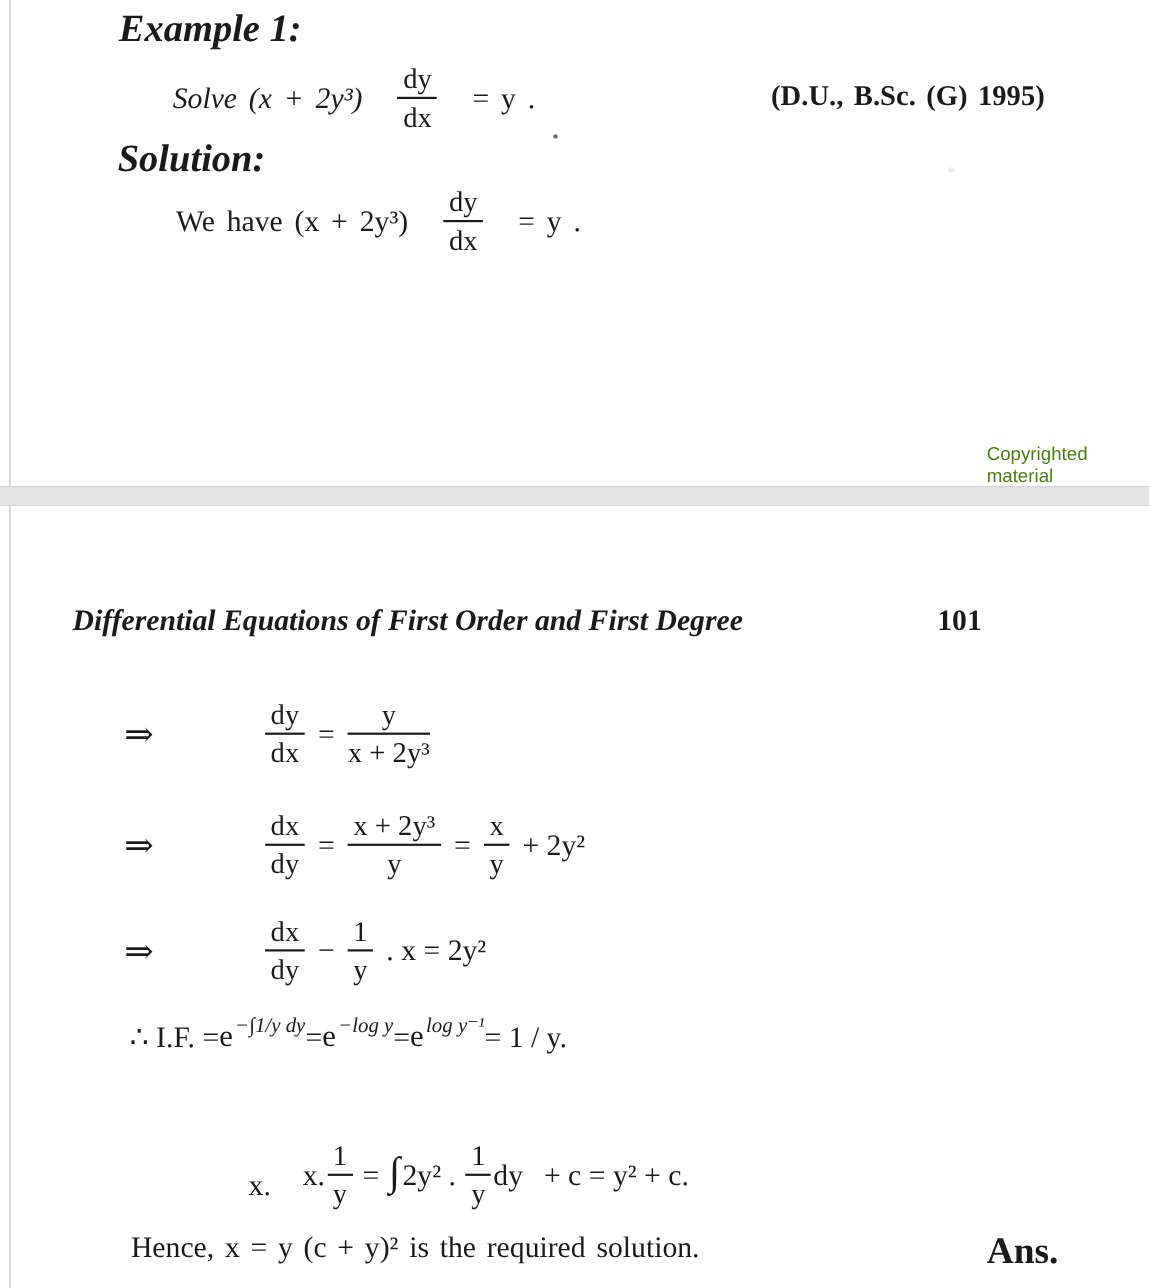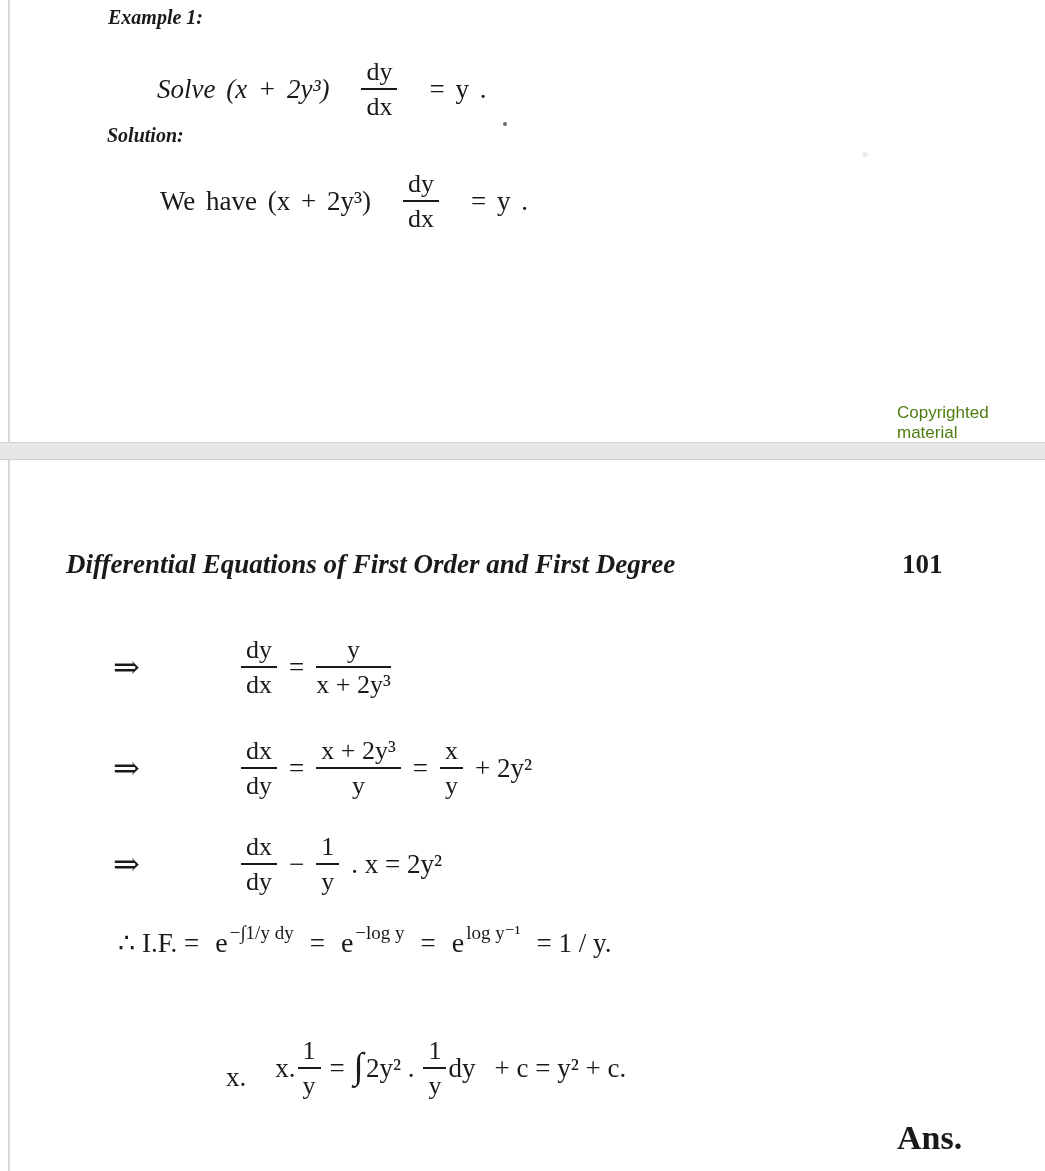--- a/index.html
+++ b/index.html
@@ -8,34 +8,34 @@
     position:relative; width:1045px; height:1171px;
     background:#ffffff; overflow:hidden;
     font-family:"Liberation Serif","DejaVu Serif",serif;
     color:#1a1a1a;
   }
   .vline { position:absolute; left:8px; top:0; width:2px; height:100%; background:#d9d9d9; }
   .band  { position:absolute; left:0; top:442px; width:100%; height:18px;
            background:#e7e7e7; border-top:1px solid #d2d2d2; border-bottom:1px solid #d2d2d2; }
   .abs { position:absolute; }
   .bi  { font-weight:bold; font-style:italic; }
-  .heading   { font-size:20px; }
+  .heading   { font-size:35px; }
   .bodytext  { font-size:27px; word-spacing:4px; }
   .cite      { font-weight:bold; font-size:26px; word-spacing:3px; }
   .copyright { font-family:"Liberation Sans","DejaVu Sans",sans-serif; font-size:17px; color:#4d7c0f; }
 
   .mathrow { position:absolute; display:flex; align-items:center; font-size:27px; }
   .frac { display:inline-block; text-align:center; line-height:1.12; font-size:26px; vertical-align:middle; }
   .frac .num { display:block; border-bottom:2px solid #1a1a1a; padding:0 5px 2px; }
   .frac .den { display:block; padding-top:2px; }
   .arrow { font-size:32px; flex:0 0 40px; margin-right:76px; }
 
   .egroup { display:inline-block; white-space:nowrap; }
   .ebase  { font-size:28px; }
-  .exp    { font-size:19px; position:relative; top:-13px; margin-left:2px; }
+  .exp    { font-size:19px; position:relative; top:-13px; margin-left:2px;font-style:italic; }
 
   .intgroup { display:inline-flex; align-items:center; }
   .intsign  { font-size:37px; line-height:1; position:relative; top:-3px; margin-right:2px; }
 
   .lead-x { position:relative; top:9px; margin-right:20px; }
   .speck  { position:absolute; border-radius:50%; }
   .g1 { gap:32px; } .g2 { gap:12px; }
 </style>
 </head>
 <body>
@@ -48,41 +48,42 @@
 
   <div class="mathrow g1" style="left:157px; top:52px; height:74px;">
     <span style="font-style:italic;" class="bodytext">Solve (x + 2y³)</span>
     <span class="frac">
       <span class="num">dy</span>
       <span class="den">dx</span>
     </span>
     <span class="bodytext">= y .</span>
   </div>
 
+  <div class="abs cite" style="left:701px; top:72px;">(D.U., B.Sc. (G) 1995)</div>
 
   <div class="abs bi heading" style="left:107px; top:124px;">Solution:</div>
 
   <div class="mathrow g1" style="left:160px; top:164px; height:74px;">
     <span class="bodytext">We have (x + 2y³)</span>
     <span class="frac">
       <span class="num">dy</span>
       <span class="den">dx</span>
     </span>
     <span class="bodytext">= y .</span>
   </div>
 
   <div class="speck" style="left:503px; top:122px; width:4px; height:4px; background:#6b6b6b;"></div>
   <div class="speck" style="left:862px; top:152px; width:6px; height:5px; background:#ececec;"></div>
 
   <div class="abs copyright" style="left:897px; top:403px;">Copyrighted material</div>
 
   <div class="band"></div>
 
   <div class="abs bi" style="left:66px; top:549px; font-size:27px;">Differential Equations of First Order and First Degree</div>
-  <div class="abs" style="left:902px; top:549px; font-size:27px; font-weight:bold;">101</div>
+  <div class="abs" style="left:852px; top:549px; font-size:27px; font-weight:bold;">101</div>
 
   <div class="mathrow g2" style="left:113px; top:626px; height:82px;">
     <span class="arrow">⇒</span>
     <span class="frac">
       <span class="num">dy</span>
       <span class="den">dx</span>
     </span>
     <span>=</span>
     <span class="frac">
       <span class="num">y</span>
@@ -116,21 +117,21 @@
       <span class="den">dy</span>
     </span>
     <span>−</span>
     <span class="frac">
       <span class="num">1</span>
       <span class="den">y</span>
     </span>
     <span>. x = 2y²</span>
   </div>
 
-  <div class="mathrow" style="left:118px; top:912px; height:62px; gap:16px;text-align:right;">
+  <div class="mathrow" style="left:118px; top:912px; height:62px; gap:0;text-align:right;">
     <span>∴ I.F. =</span>
     <span class="egroup"><span class="ebase">e</span><span class="exp">−∫1/y dy</span></span>
     <span>=</span>
     <span class="egroup"><span class="ebase">e</span><span class="exp">−log y</span></span>
     <span>=</span>
     <span class="egroup"><span class="ebase">e</span><span class="exp">log y⁻¹</span></span>
     <span>= 1 / y.</span>
   </div>
 
 
@@ -147,15 +148,16 @@
       <span>2y² .</span>
     </span>
     <span class="frac">
       <span class="num">1</span>
       <span class="den">y</span>
     </span>
     <span style="margin-left:-7px;">dy</span>
     <span style="margin-left:10px;text-align:right;">+ c = y² + c.</span>
   </div>
 
+  <div class="abs bodytext" style="left:119px; top:1119px; word-spacing:3px;">Hence, x = y (c + y)² is the required solution.</div>
   <div class="abs" style="left:897px; top:1119px; font-size:34px; font-weight:bold;">Ans.</div>
 
 </div>
 
 </body></html>

